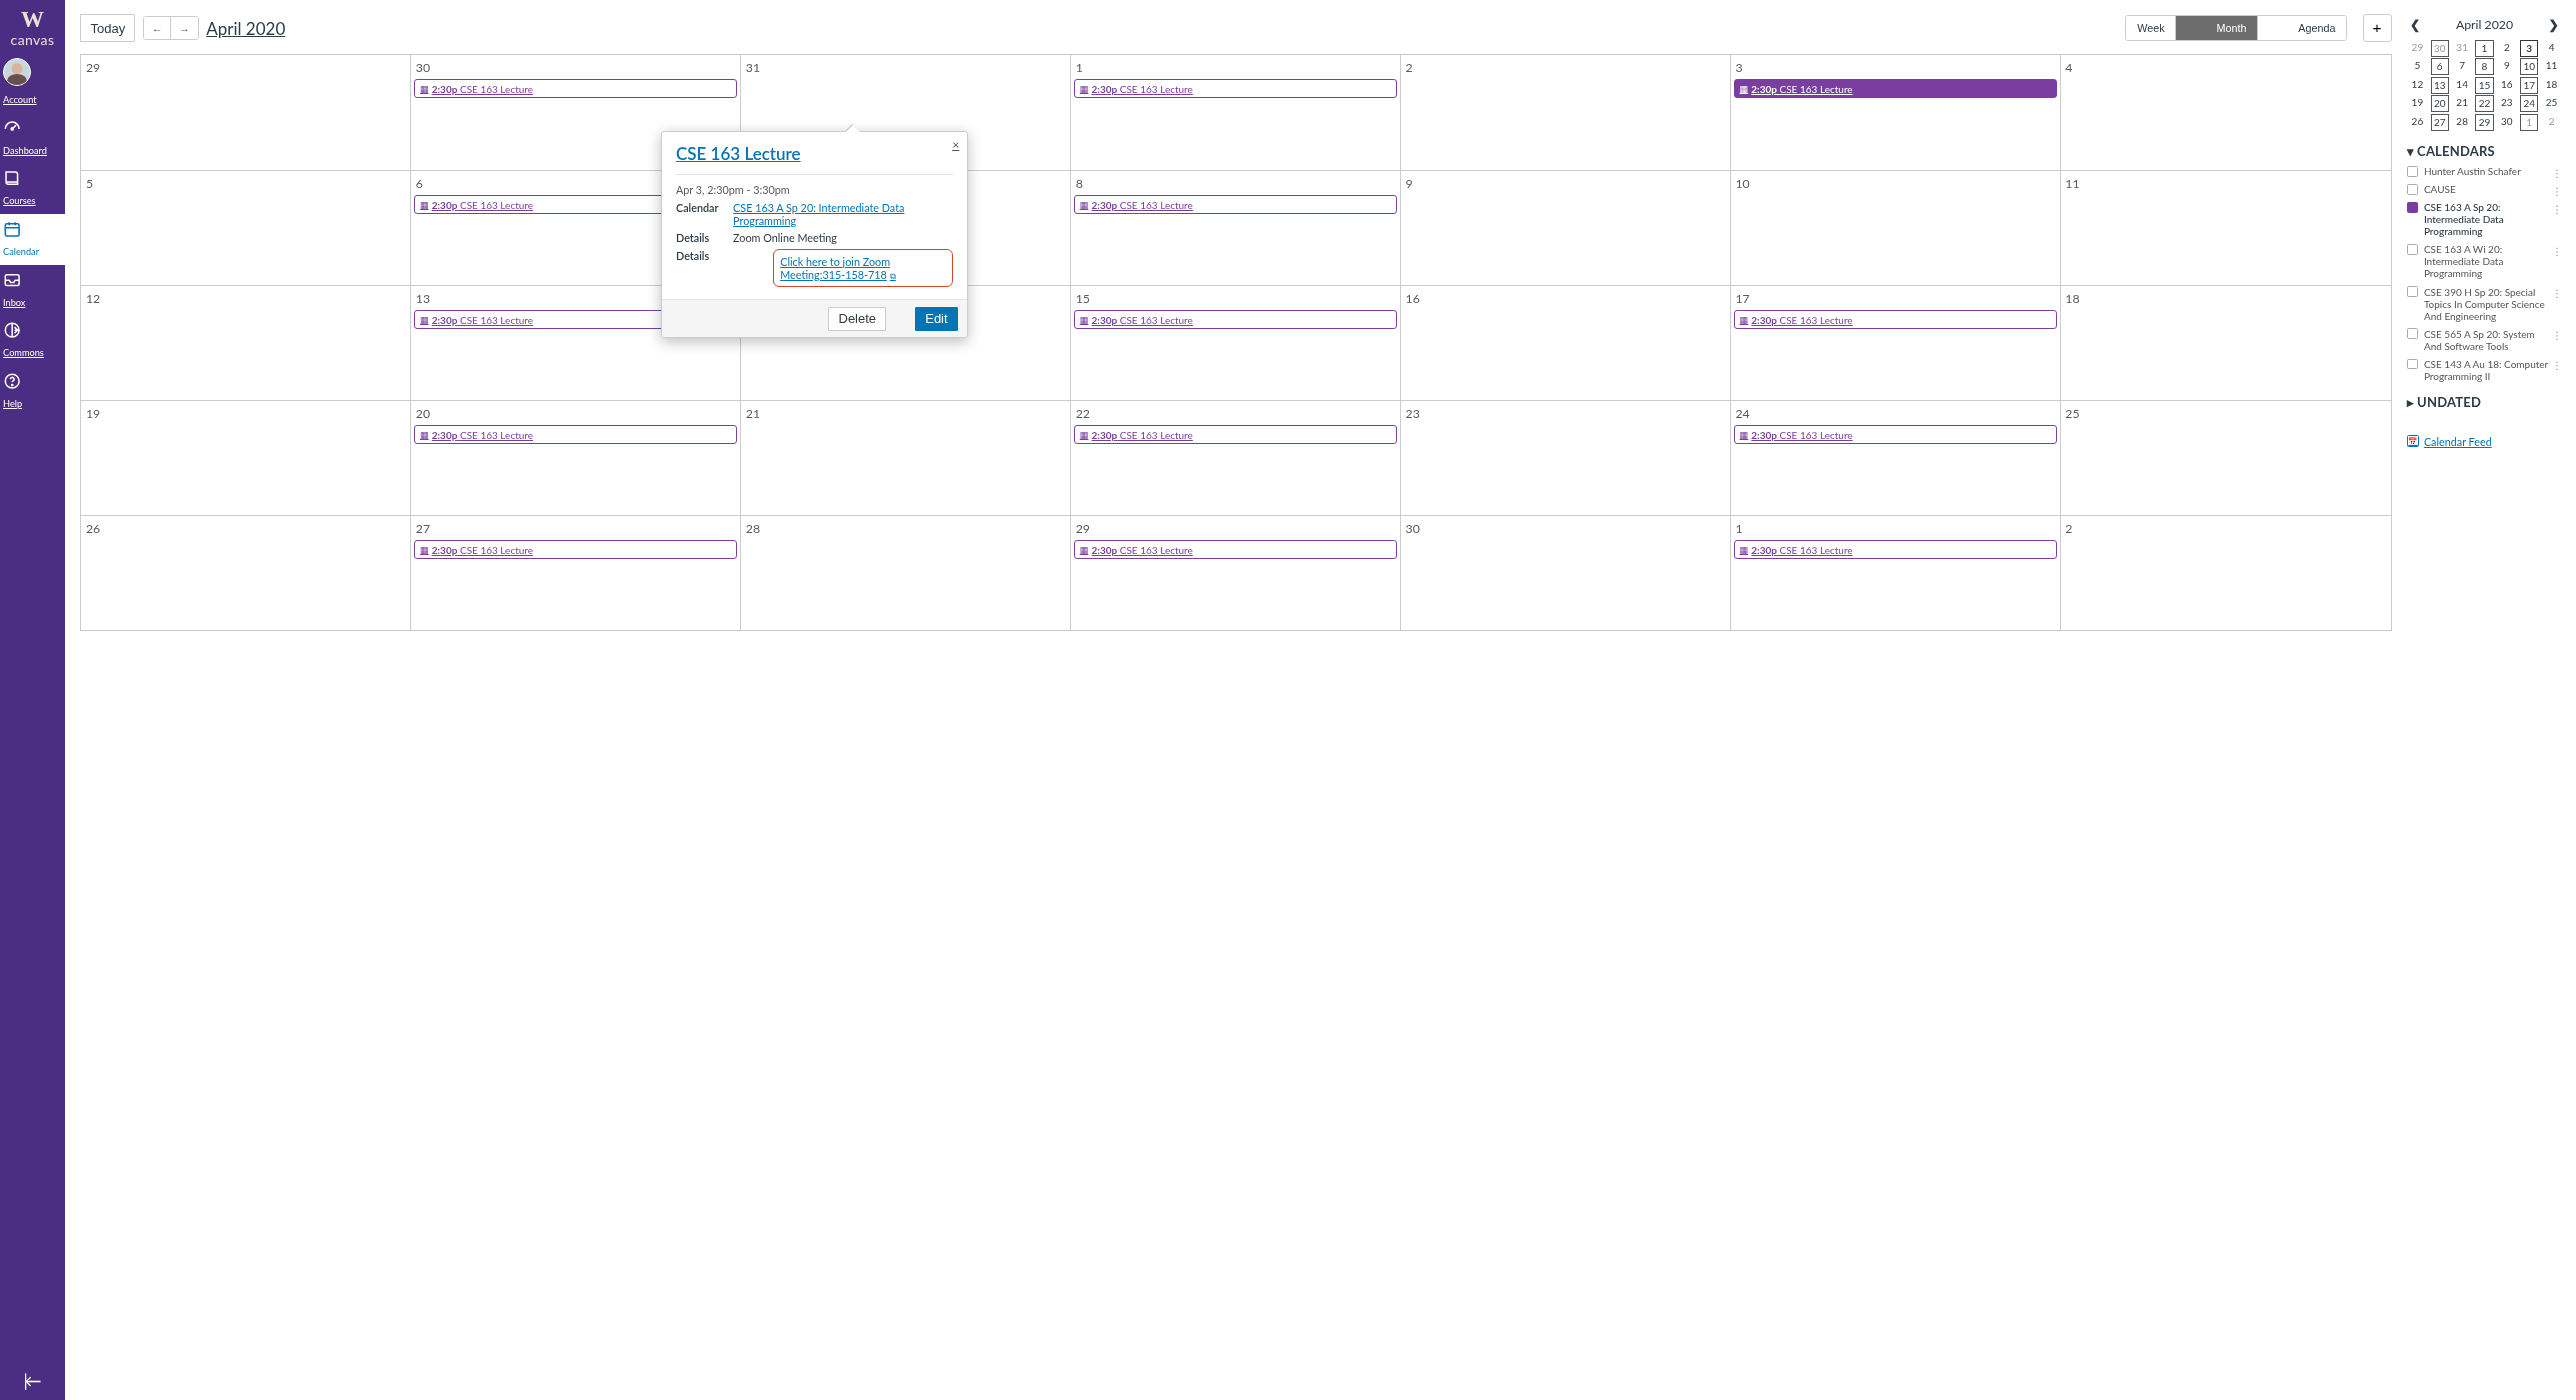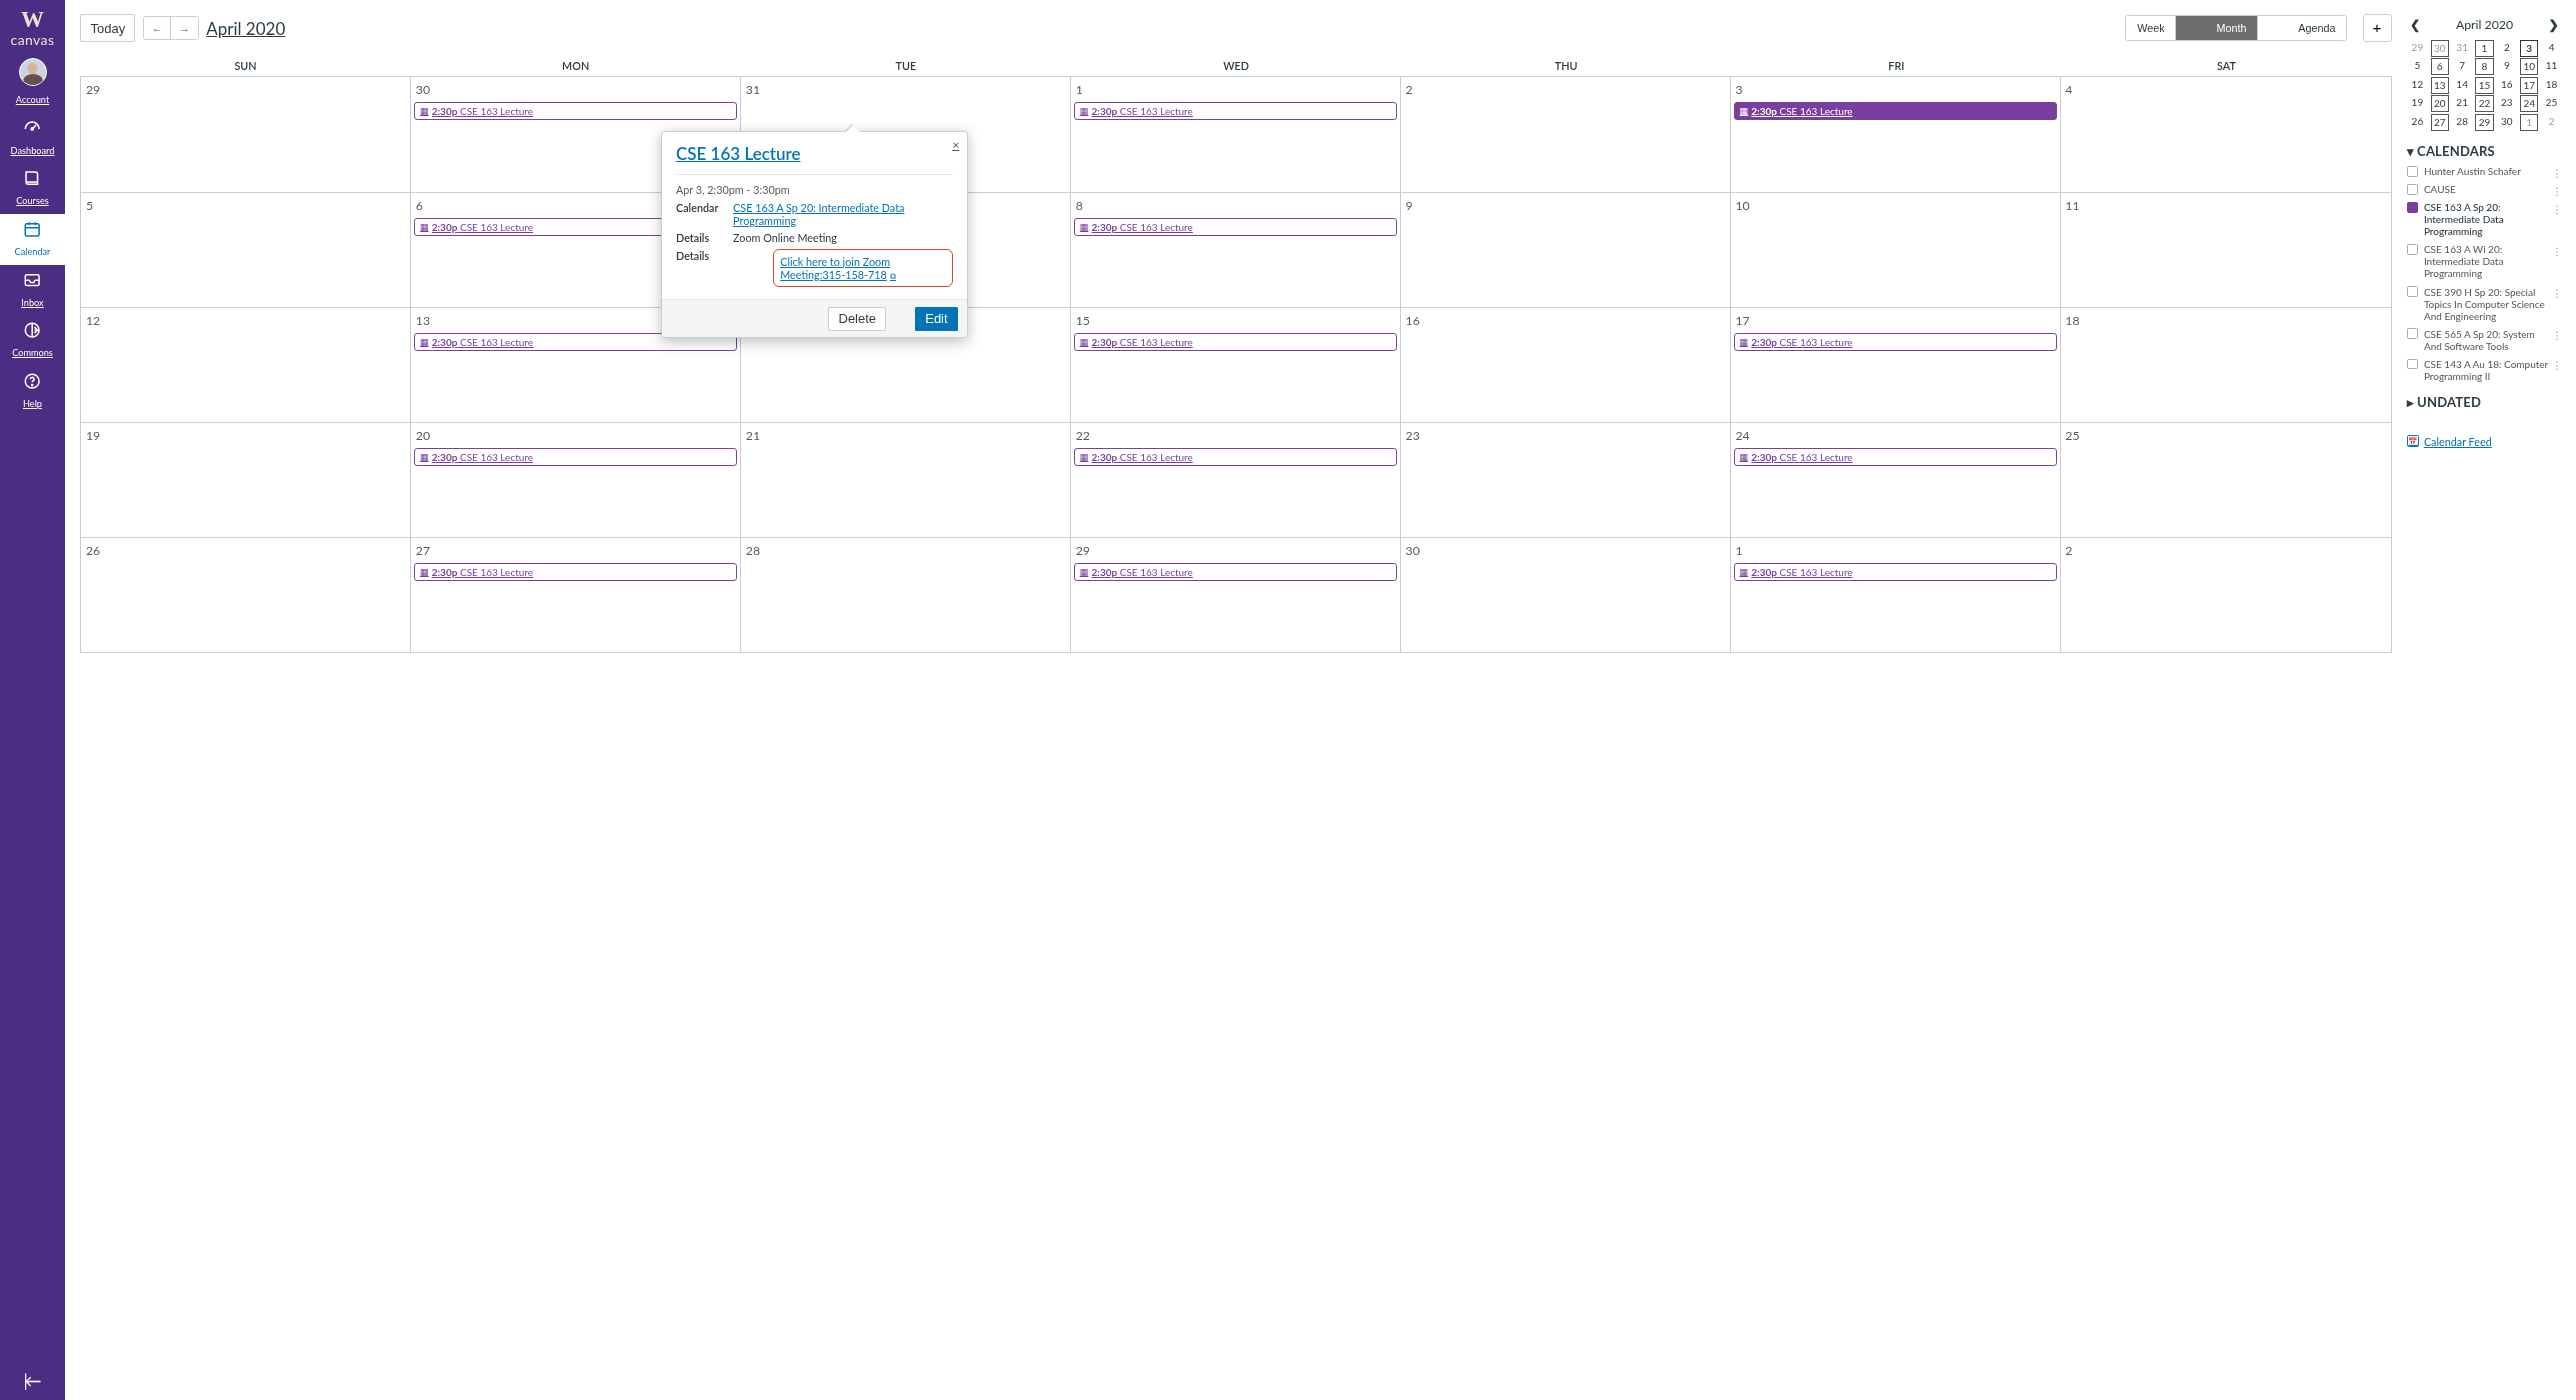--- a/index.html
+++ b/index.html
@@ -3,21 +3,21 @@
 <meta charset="utf-8">
 <style>
   * { box-sizing: border-box; margin: 0; padding: 0; }
   body { font-family: "Lato", "Helvetica Neue", Arial, sans-serif; font-size: 10.8px; color: #2d3b45; background: #fff; }
   
   
   .sidebar { position: fixed; top:0; left:0; width: 65px; height: 100%; background: #4b2e83; color: #fff; display: flex; flex-direction: column; align-items: center; z-index: 100; }
   .sidebar .logo { width:100%; padding: 7.7px 0 4.6px; text-align:center; }
   .sidebar .logo-w { font-family: Georgia, serif; font-weight: bold; font-size: 23px; color:#e8e3d3; line-height:1; }
   .sidebar .logo-canvas { font-size: 14px; letter-spacing: 0.4px; color:#e8e3d3; }
-  .nav-item { width: 100%; padding: 6.1px 3.1px 7.7px; text-align: center; cursor:pointer; }
+  .nav-item { width: 100%; padding: 6.1px 3.1px 7.7px; cursor:pointer; }
   .nav-item.active { background: #fff; color: #0374b5; }
   .nav-item .icon { display:block; font-size: 18.4px; margin-bottom:1.5px; }
   .nav-item .label { font-size: 9.2px; text-decoration: underline; }
   .nav-item.active .label { text-decoration: none; }
   .avatar { width: 28px; height: 28px; border-radius:50%; border:1.5px solid #fff; background:#c9d6df; display:inline-block; overflow:hidden; position:relative; }
   .avatar::before { content:""; position:absolute; top:3.8px; left:50%; transform:translateX(-50%); width:10.8px; height:10.8px; border-radius:50%; background:#d7b49e; }
   .avatar::after { content:""; position:absolute; bottom:-3.1px; left:50%; transform:translateX(-50%); width:20px; height:14px; border-radius:50% 50% 0 0; background:#6b4f4f; }
   .collapse-btn { position:absolute; bottom:9.2px; left:0; width:100%; text-align:center; font-size:17px; color:#fff; cursor:pointer; }
   .collapse-btn::before { content:"|"; margin-right:-3.1px; }
   .collapse-btn::after { content:"←"; }
@@ -178,29 +178,20 @@
       </div>
       <span class="month-title">April 2020</span>
       <div class="view-toggle">
         <button>Week</button>
         <button class="active">Month</button>
         <button>Agenda</button>
       </div>
       <button class="plus-btn">+</button>
     </div>
 
-    <div class="dow-row" id="dow-row">
-        <div>SUN</div>
-        <div>MON</div>
-        <div>TUE</div>
-        <div>WED</div>
-        <div>THU</div>
-        <div>FRI</div>
-        <div>SAT</div>
-      </div>
 
     <div class="month-grid" id="month-grid">
         <div class="week-row">
           <div class="day-cell">
             <div class="day-num">29</div>
           </div>
           <div class="day-cell">
             <div class="day-num">30</div>
             <div class="event-chip">
               <span class="ev-icon">▦</span>

